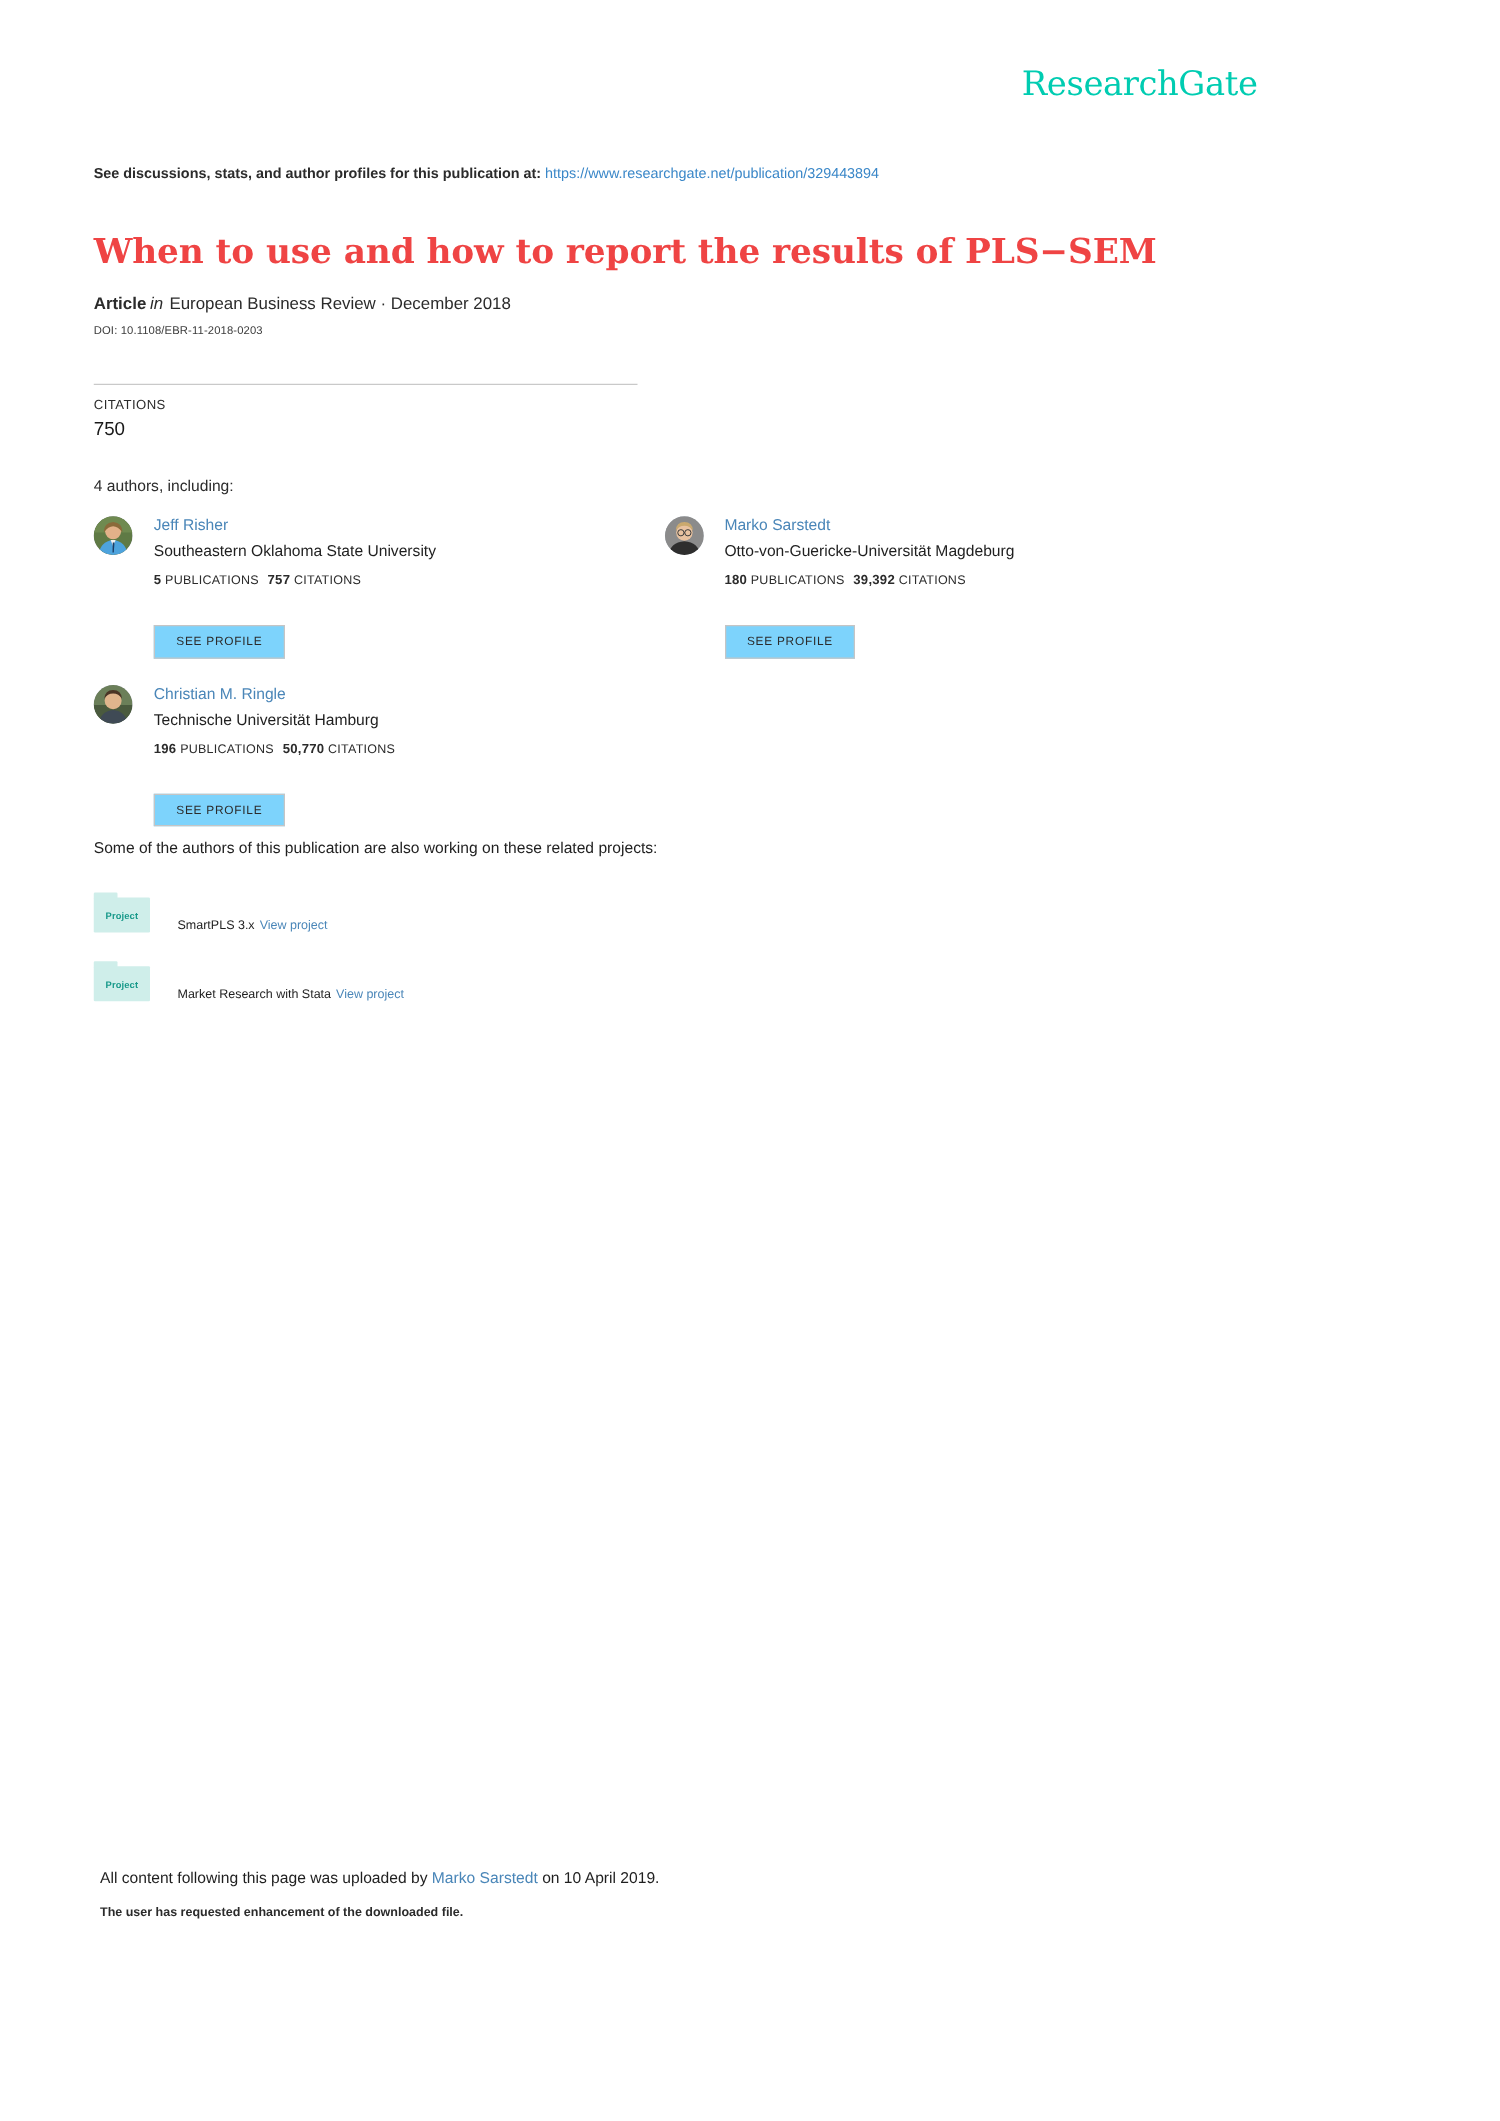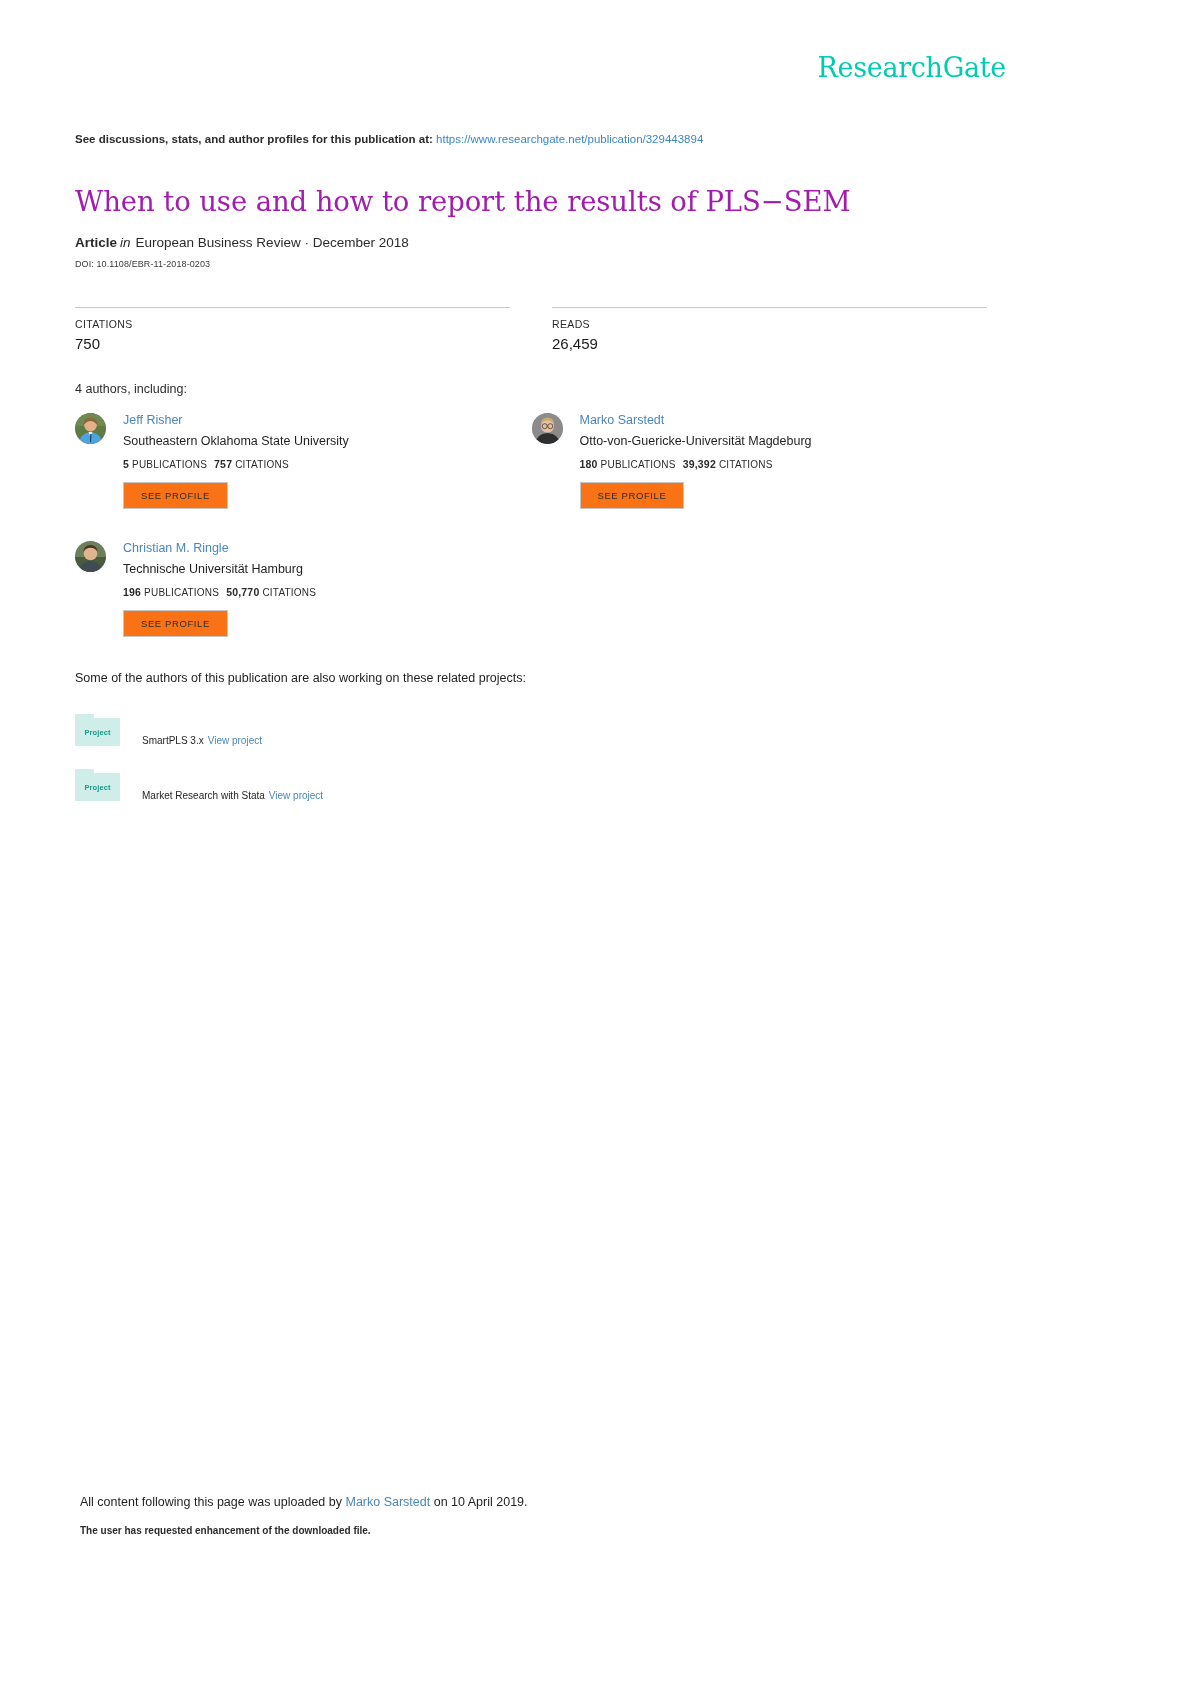--- a/index.html
+++ b/index.html
@@ -58,22 +58,22 @@
     color: #3a87c8;
     font-weight: 400;
   }
 
   .title {
     position: absolute;
     top: 167px;
     left: 0;
     font-family: "DejaVu Serif", "Liberation Serif", serif;
     font-size: 27.5px;
-    font-weight: 400;
-    color: #a21caf;
+    font-weight: 700;
+    color: #ef4444;
     letter-spacing: -0.1px;
     white-space: nowrap;
   }
 
   .article-line {
     position: absolute;
     top: 235px;
     left: 0;
     font-size: 13.5px;
     color: #2b2b2b;
@@ -173,24 +173,24 @@
   .author-stats {
     font-size: 10px;
     color: #2b2b2b;
     margin-top: 7px;
     letter-spacing: 0.2px;
   }
   .author-stats b { font-weight: 700; font-size: 10.5px; }
   .author-stats .gap { display: inline-block; width: 7px; }
 
   .see-profile {
-    margin-top: 12px;
+    margin-top: 30px;
     display: inline-block;
     border: 1px solid #c5c5c5;
-    background: #f97316;
+    background: #7dd3fc;
     color: #2b2b2b;
     font-size: 9.5px;
     letter-spacing: 0.6px;
     padding: 8px 17px 7px 17px;
     line-height: 1;
     cursor: pointer;
     font-family: "Liberation Sans", sans-serif;
   }
 
   
@@ -294,25 +294,20 @@
       <span class="kind">Article</span><span class="inword">in</span><span>European Business Review · December 2018</span>
     </div>
 
     <div class="doi-line">DOI: 10.1108/EBR-11-2018-0203</div>
 
     <div class="stats">
       <div class="stat-col">
         <div class="stat-rule"></div>
         <div class="stat-label">CITATIONS</div>
         <div class="stat-value">750</div>
-      </div>
-      <div class="stat-col right">
-        <div class="stat-rule"></div>
-        <div class="stat-label">READS</div>
-        <div class="stat-value">26,459</div>
       </div>
     </div>
 
     <div class="authors-head">
       <b>4 authors</b><span>, including:</span>
     </div>
 
     <div class="author-grid">
 
       <div class="author-row">

